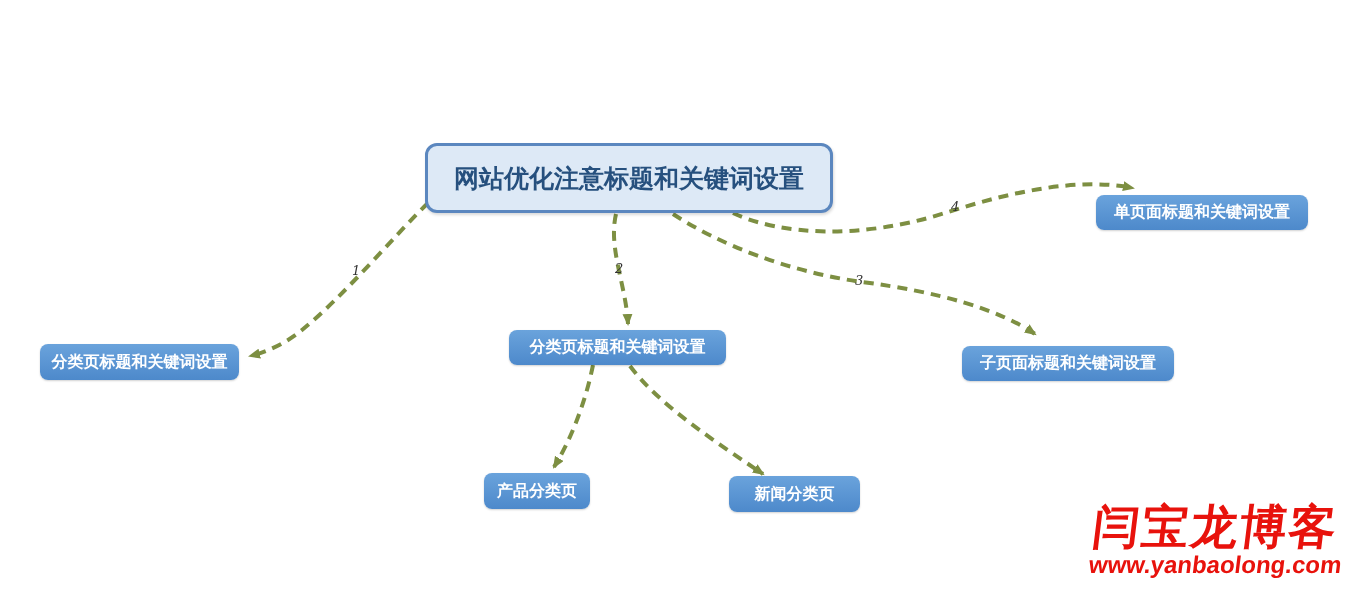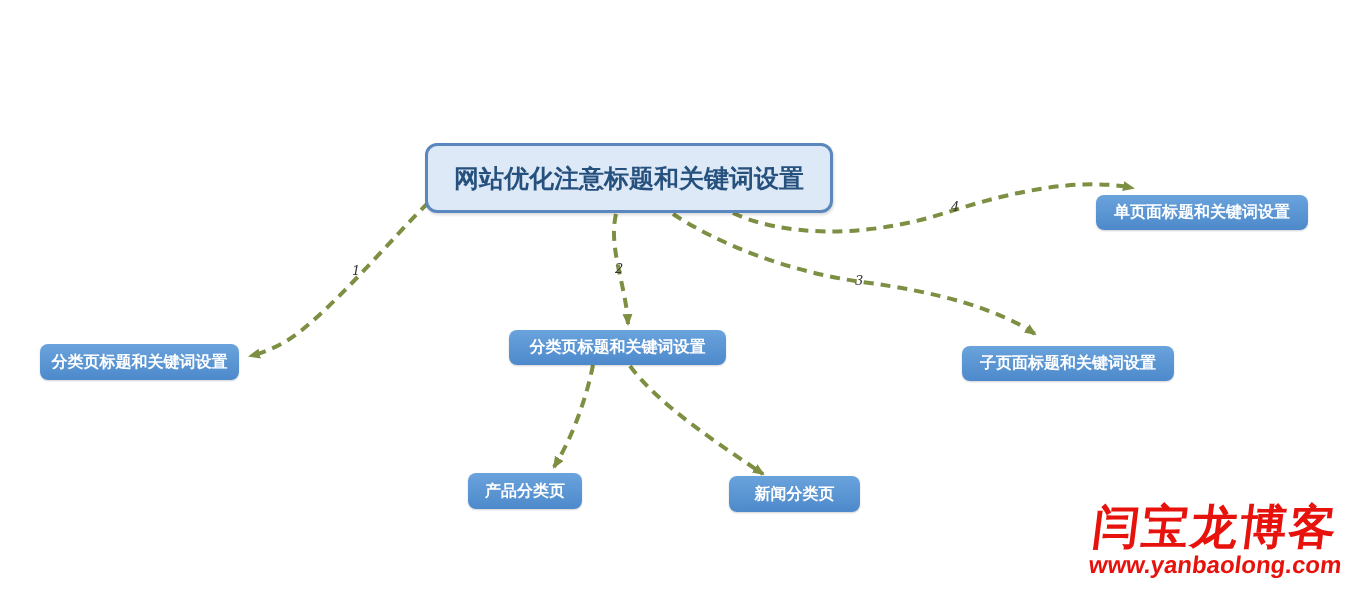--- a/index.html
+++ b/index.html
@@ -62,21 +62,21 @@
     font-weight: bold;
     font-size: 25px;
     white-space: nowrap;
     box-shadow: 1px 2px 3px rgba(0,0,0,0.15);
     cursor: pointer;
   }
   .node-homepage   { left: 40px;   top: 344px; width: 199px; height: 36px; }
   .node-category   { left: 509px;  top: 330px; width: 217px; height: 35px; }
   .node-subpage    { left: 962px;  top: 346px; width: 212px; height: 35px; }
   .node-singlepage { left: 1096px; top: 195px; width: 212px; height: 35px; }
-  .node-product    { left: 468px;  top: 473px; width: 114px; height: 36px; }
+  .node-product    { left: 484px;  top: 473px; width: 106px; height: 36px; }
   .node-news       { left: 729px;  top: 476px; width: 131px; height: 36px; }
   .conn-label {
     position: absolute;
     font-family: "DejaVu Serif", "Liberation Serif", serif;
     font-style: italic;
     font-size: 13px;
     color: var(--label_color);
   }
   .conn-label-1 { left: 352px; top: 263px; }
   .conn-label-2 { left: 615px; top: 261px; }

